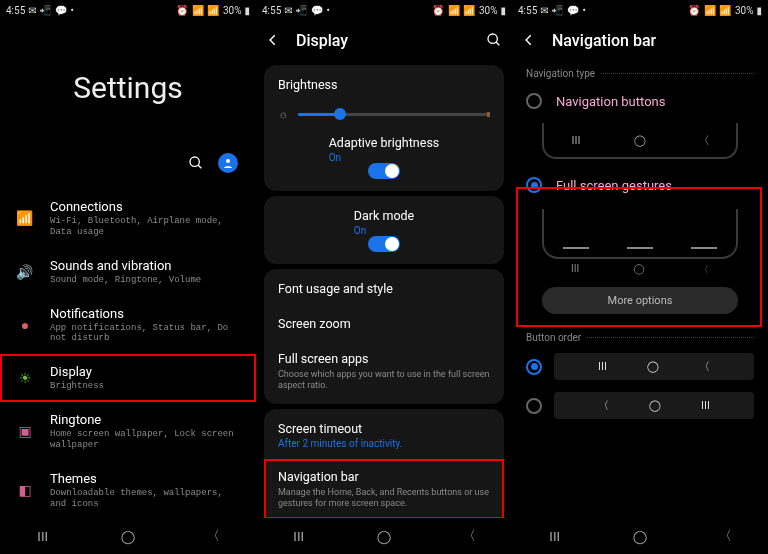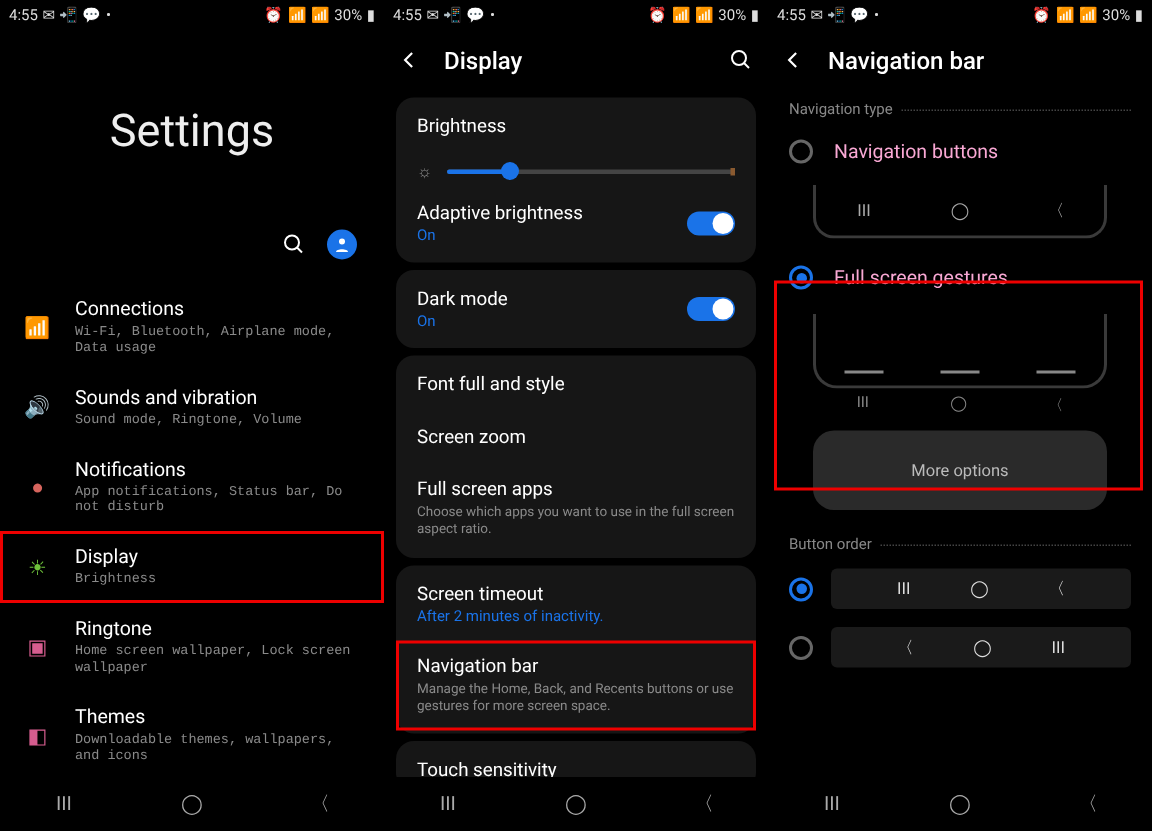--- a/index.html
+++ b/index.html
@@ -89,21 +89,21 @@
     border-radius: 12px;
     margin: 5px 8px;
     padding: 2px 0;
   }
   .drow {
     padding: 10px 14px;
   }
   .drow .lbl { font-size:12.5px; color:#fff; }
   .drow .sub { font-size:10px; color:#1a73e8; margin-top:2px; }
   .drow .subgray { font-size:9px; color:#8a8a8a; margin-top:3px; line-height:1.25; }
-  .drow.toggle { display:flex; justify-content:space-between; align-items:center; }
+  .drow.toggle { display:flex; justify-content:space-between; align-items:center;flex-direction:column; }
   .switch {
     width: 32px; height:16px; background:#1a73e8; border-radius:10px;
     position:relative;
   }
   .switch::after {
     content:''; position:absolute; right:1px; top:1px;
     width:14px; height:14px; border-radius:50%; background:#fff;
   }
   .slider-row { padding: 6px 14px 4px 14px; display:flex; align-items:center; gap:10px; }
   .slider-track {
@@ -165,21 +165,21 @@
     position:absolute;
     bottom:-20px; left:0; right:0;
     display:flex; justify-content:space-around;
     color:#888; font-size:10px;
   }
   .moreoptions {
     margin: 28px 30px 10px 30px;
     background:#2a2a2a;
     border-radius: 14px;
     text-align:center;
-    padding: 20px 0;
+    padding: 7px 0;
     font-size:11px;
     color:#bbb;
   }
   .orderbar {
     background:#1a1a1a;
     border-radius:4px;
     margin: 0 14px;
     padding: 6px 24px;
     display:flex;
     justify-content:space-around;
@@ -354,21 +354,21 @@
         <div>
             <div class="lbl">Dark mode</div>
             <div class="sub">On</div>
           </div>
         <div class="switch"></div>
       </div>
     </div>
 
     <div class="card">
       <div class="drow">
-          <div class="lbl">Font full and style</div>
+          <div class="lbl">Font usage and style</div>
         </div>
       <div class="drow">
           <div class="lbl">Screen zoom</div>
         </div>
       <div class="drow">
           <div class="lbl">Full screen apps</div>
           <div class="subgray">Choose which apps you want to use in the full screen aspect ratio.</div>
         </div>
     </div>
 

